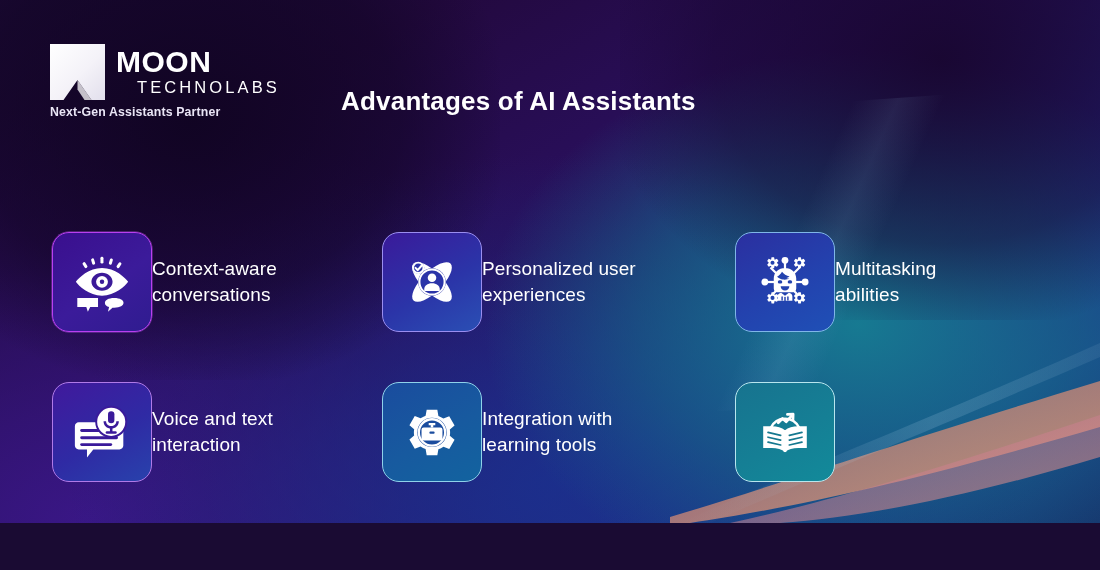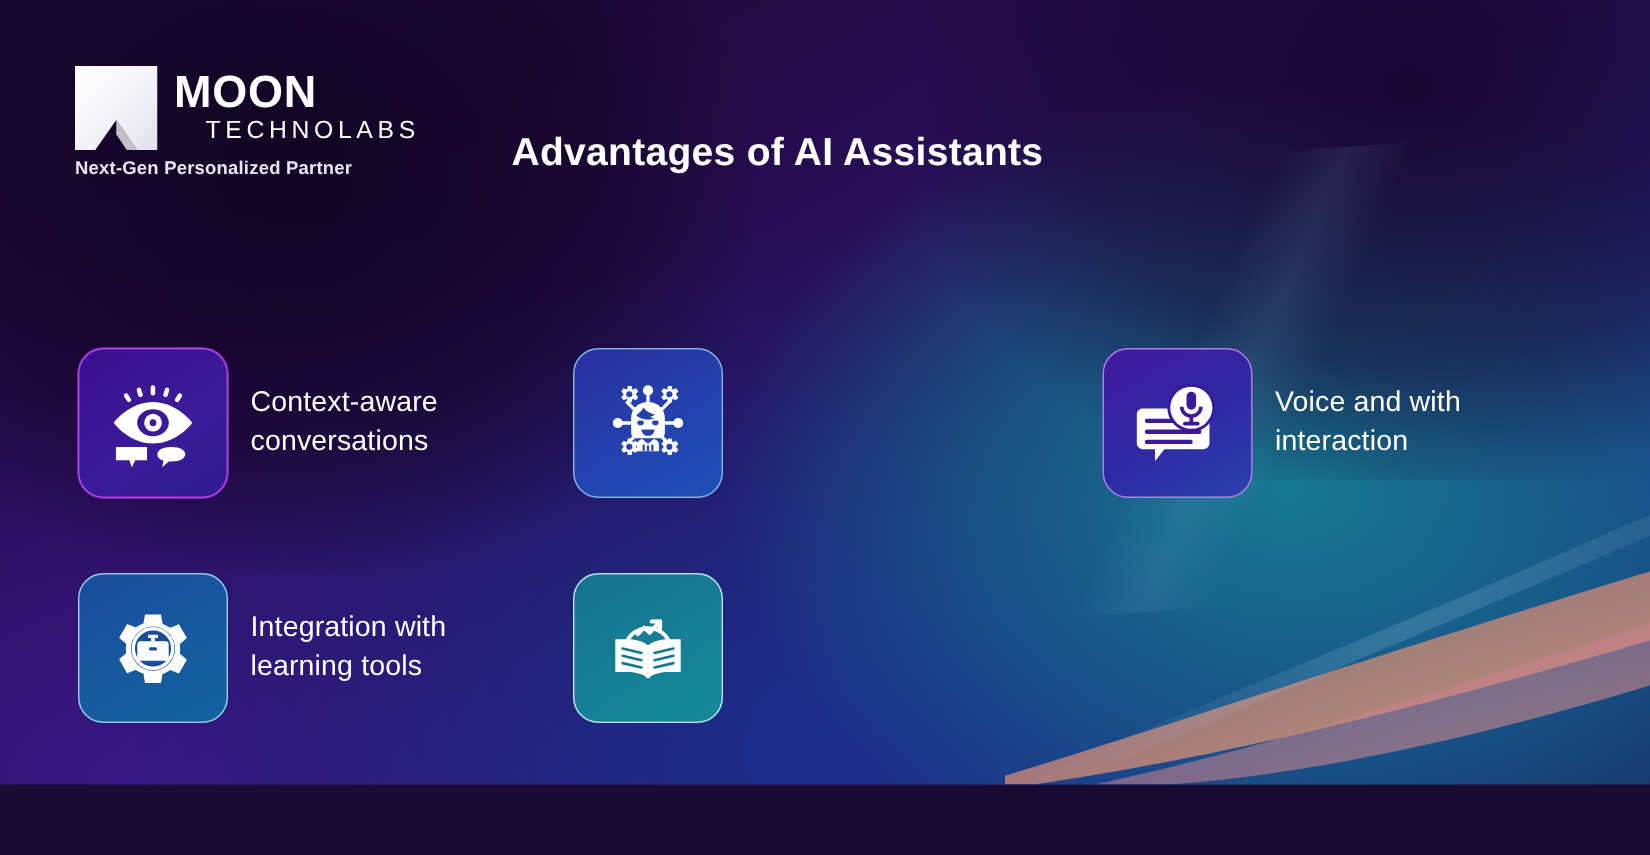--- a/index.html
+++ b/index.html
@@ -80,21 +80,21 @@
 
   
   .grid {
     position:absolute;
     left:52px; top:207px;
     width:1020px;
     display:grid;
     grid-template-columns:330px 353px 337px;
     grid-template-rows:150px 150px;
   }
-  .cell { display:flex; align-items:center; gap:15px; }
+  .cell { display:flex; align-items:center; }
 
   .icon-tile {
     width:100px; height:100px;
     border-radius:17px;
     border:1.6px solid rgba(255,255,255,0.55);
     display:flex; align-items:center; justify-content:center;
     flex:0 0 auto;
     position:relative;
   }
   .icon-tile svg { width:62px; height:62px; display:block; }
@@ -162,21 +162,21 @@
           </defs>
           <path d="M0 0 H55 V56 H41.5 L27.5 36 L13.5 56 H0 Z" fill="url(#mk)"></path>
           <path d="M27.5 36 L41.5 56 H34.5 L27.5 45.5 Z" fill="#ffffff" opacity="0.75"></path>
         </svg>
       </div>
       <div class="logo-words">
         <div class="logo-moon">MOON</div>
         <div class="logo-techno">TECHNOLABS</div>
       </div>
     </div>
-    <div class="logo-tagline">Next-Gen Personalized Partner</div>
+    <div class="logo-tagline">Next-Gen Assistants Partner</div>
   </div>
 
   <div class="page-title">Advantages of AI Assistants</div>
 
   <div class="grid">
 
     <div class="cell">
       <div class="icon-tile tile-a">
         <svg viewBox="0 0 64 64" fill="#ffffff" aria-hidden="true">
           <g>
@@ -190,20 +190,41 @@
           <circle cx="32" cy="31.8" r="6.1"></circle>
           <circle cx="32" cy="31.8" r="2.3" fill="#3b1b9a"></circle>
           <path d="M6.5 48.5h21.4v9.2h-8.1l-2.4 4.9-1.6-4.9H6.5Z"></path>
           <path d="M44.6 48.5c-6.2 0-9.6 2.2-9.6 5.1 0 2.1 1.9 3.6 4.3 4.3l-1.1 4.7 4.6-4.1h1.8c6.2 0 9.6-2.2 9.6-5C54.2 50.7 50.8 48.5 44.6 48.5Z"></path>
         </svg>
       </div>
       <div class="cell-label">Context-aware
 conversations</div>
     </div>
 
+    <div class="cell">
+      <div class="icon-tile tile-b">
+        <svg viewBox="0 0 64 64" aria-hidden="true">
+          <g fill="#ffffff">
+            <ellipse cx="32" cy="32" rx="10.5" ry="27" transform="rotate(45 32 32)"></ellipse>
+            <ellipse cx="32" cy="32" rx="10.5" ry="27" transform="rotate(-45 32 32)"></ellipse>
+          </g>
+          <circle cx="32" cy="32" r="14.2" fill="#2b34a8"></circle>
+          <circle cx="32" cy="32" r="13" fill="none" stroke="#ffffff" stroke-width="2.1"></circle>
+          <g fill="#ffffff">
+            <circle cx="32" cy="27.6" r="4.4"></circle>
+            <path d="M32 33.2c-4.6 0-8 2.7-8 6.1v2.1h16v-2.1c0-3.4-3.4-6.1-8-6.1Z"></path>
+          </g>
+          <circle cx="17.8" cy="17.4" r="6.2" fill="#2b34a8"></circle>
+          <circle cx="17.8" cy="17.4" r="5.4" fill="none" stroke="#ffffff" stroke-width="2"></circle>
+          <path d="M15 17.4l2.2 2.4 4-4.6" fill="none" stroke="#ffffff" stroke-width="2.1" stroke-linecap="round" stroke-linejoin="round"></path>
+        </svg>
+      </div>
+      <div class="cell-label">Personalized user
+experiences</div>
+    </div>
 
     <div class="cell">
       <div class="icon-tile tile-c">
         <svg viewBox="0 0 64 64" aria-hidden="true">
           <g stroke="#ffffff" stroke-width="2.3" fill="none">
             <line x1="32" y1="12" x2="32" y2="22"></line>
             <line x1="14" y1="32" x2="24" y2="32"></line>
             <line x1="40" y1="32" x2="50" y2="32"></line>
             <line x1="17" y1="17" x2="25" y2="25"></line>
             <line x1="47" y1="17" x2="39" y2="25"></line>
@@ -235,20 +256,22 @@
             <path d="M27.5 36.4h9c0 2.6-2 4.4-4.5 4.4s-4.5-1.8-4.5-4.4Z"></path>
           </g>
           <path d="M24.4 46.8c0-2 1.5-3.3 3.6-3.8l4 3.3 4-3.3c2.1.5 3.6 1.8 3.6 3.8v4.6H24.4Z" fill="#ffffff"></path>
           <g stroke="#2342ae" stroke-width="1.5" stroke-linecap="round">
             <line x1="29" y1="47.5" x2="29" y2="50.6"></line>
             <line x1="32" y1="48" x2="32" y2="51.2"></line>
             <line x1="35" y1="47.5" x2="35" y2="50.6"></line>
           </g>
         </svg>
       </div>
+      <div class="cell-label">Multitasking
+abilities</div>
     </div>
 
     <div class="cell">
       <div class="icon-tile tile-d">
         <svg viewBox="0 0 64 64" aria-hidden="true">
           <path d="M8 22h42c2.2 0 4 1.8 4 4v20c0 2.2-1.8 4-4 4H23l-6.5 8.4V50H8c-2.2 0-4-1.8-4-4V26c0-2.2 1.8-4 4-4Z" fill="#ffffff"></path>
           <g stroke="#3a1a9a" stroke-width="3" stroke-linecap="round">
             <line x1="11" y1="30.5" x2="33" y2="30.5"></line>
             <line x1="11" y1="38" x2="47" y2="38"></line>
             <line x1="11" y1="45" x2="41" y2="45"></line>
@@ -256,21 +279,21 @@
           <circle cx="41.5" cy="21.5" r="16.5" fill="#3a1a9a"></circle>
           <circle cx="41.5" cy="21.5" r="14.5" fill="#ffffff"></circle>
           <g fill="#3a1a9a">
             <rect x="38.2" y="10.5" width="6.6" height="12.4" rx="3.3"></rect>
             <path d="M33.6 20.8c0 4.3 3.5 7.6 7.9 7.6s7.9-3.3 7.9-7.6h-2.6c0 2.9-2.4 5.1-5.3 5.1s-5.3-2.2-5.3-5.1Z"></path>
             <rect x="40.2" y="27.6" width="2.6" height="5.4"></rect>
             <rect x="35.8" y="31.2" width="11.4" height="2.6" rx="1.3"></rect>
           </g>
         </svg>
       </div>
-      <div class="cell-label">Voice and with
+      <div class="cell-label">Voice and text
 interaction</div>
     </div>
 
     <div class="cell">
       <div class="icon-tile tile-e">
         <svg viewBox="0 0 64 64" aria-hidden="true">
           <path fill="#ffffff" d="M37.5 4l1.1 6.4c1.9.6 3.6 1.6 5.2 2.7l6-2.4 5.5 9.5-4.9 4.2c.2 1 .3 2.1.3 3.2s-.1 2.2-.3 3.2l4.9 4.2-5.5 9.5-6-2.4c-1.6 1.1-3.3 2.1-5.2 2.7L37.5 51h-11l-1.1-6.4c-1.9-.6-3.6-1.6-5.2-2.7l-6 2.4L8.7 34.8l4.9-4.2c-.2-1-.3-2.1-.3-3.2s.1-2.2.3-3.2l-4.9-4.2 5.5-9.5 6 2.4c1.6-1.1 3.3-2.1 5.2-2.7L26.5 4Z" transform="translate(0,5)"></path>
           <circle cx="32" cy="32.4" r="15.2" fill="#1a4c9e"></circle>
           <circle cx="32" cy="32.4" r="13.6" fill="none" stroke="#ffffff" stroke-width="2.4"></circle>
           <path d="M28.6 22.8h6.8v2.3h-2.1v2.3h-2.6v-2.3h-2.1Z" fill="#ffffff"></path>

